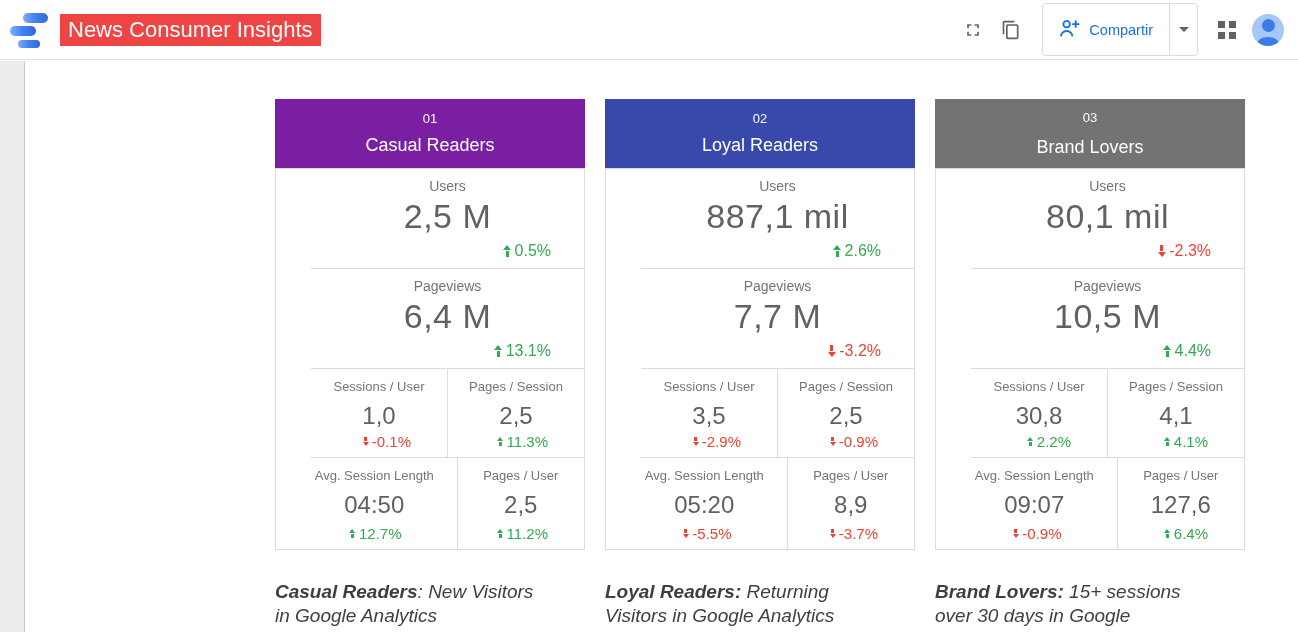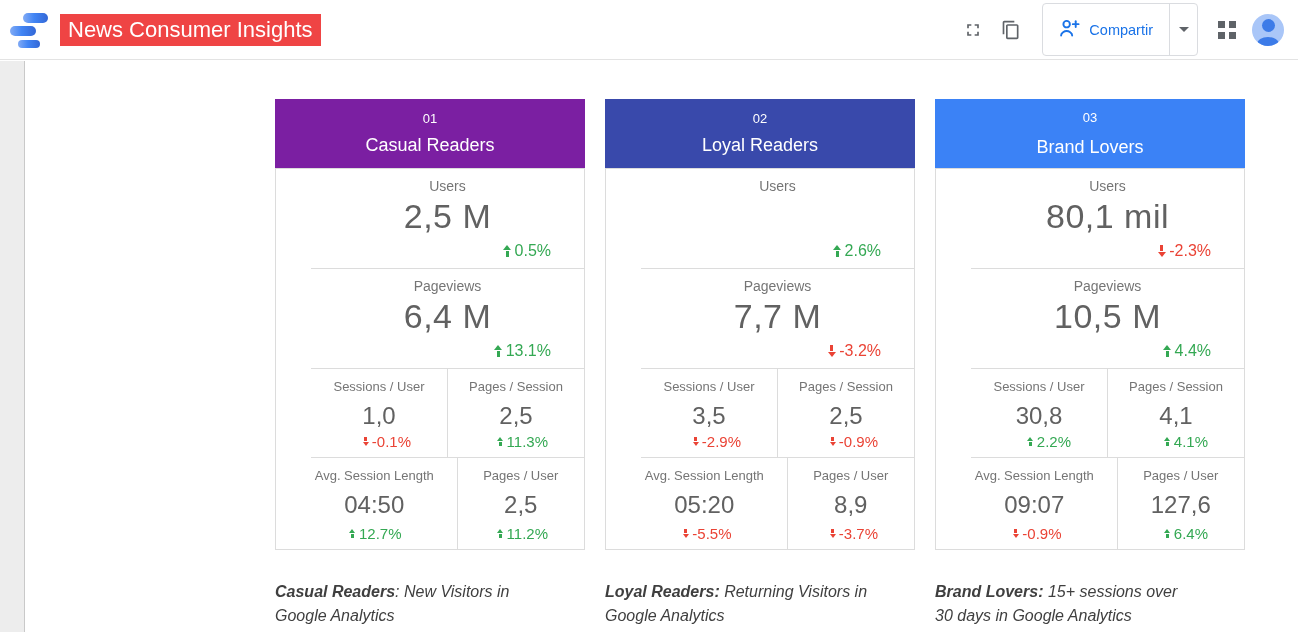--- a/index.html
+++ b/index.html
@@ -97,21 +97,21 @@
     border-left:4.5px solid transparent; border-right:4.5px solid transparent; border-bottom:5px solid currentColor; }
   .arrow-lg::after { content:""; position:absolute; left:3px; top:6px; width:3px; height:6px; background:currentColor; }
   .arrow-sm { width:7px; height:9px; }
   .arrow-sm::before { content:""; position:absolute; left:0; top:0;
     border-left:3.5px solid transparent; border-right:3.5px solid transparent; border-bottom:4px solid currentColor; }
   .arrow-sm::after { content:""; position:absolute; left:2px; top:4.5px; width:3px; height:4.5px; background:currentColor; }
 
   
   .caption {
     position:absolute; top:580px; width:264px;
-    font-style:italic; font-size:16px; line-height:24px; color:#3f3f3f;
+    font-style:italic; font-size:19px; line-height:24px; color:#3f3f3f;
   }
   .caption b { font-weight:700; }
 </style>
 </head>
 <body>
 
 <header class="topbar">
   <div class="logo">
     <span class="bar b1"></span>
     <span class="bar b2"></span>
@@ -228,20 +228,21 @@
 <div class="caption pos-1"><b>Casual Readers</b><span>: New Visitors in Google Analytics</span></div>
 
 <section class="card pos-2">
   <div class="card-header" style="background-color: rgb(57, 73, 171);">
     <div class="card-number">02</div>
     <div class="card-name">Loyal Readers</div>
   </div>
   <div class="card-body">
     <div class="cell-big cell-users">
       <div class="label">Users</div>
+      <div class="value">887,1 mil</div>
       <div class="delta trend-up">
         <span class="arrow arrow-lg"></span>
         <span>2.6%</span>
       </div>
     </div>
     <div class="cell-big cell-pageviews">
       <div class="label">Pageviews</div>
       <div class="value">7,7 M</div>
       <div class="delta trend-down">
         <span class="arrow arrow-lg"></span>
@@ -282,21 +283,21 @@
           <span class="arrow arrow-sm"></span>
           <span>-3.7%</span>
         </div>
       </div>
     </div>
   </div>
 </section>
 <div class="caption pos-2"><b>Loyal Readers:</b><span> Returning Visitors in Google Analytics</span></div>
 
 <section class="card pos-3">
-  <div class="card-header" style="background-color: #3b82f6; gap: 12px;">
+  <div class="card-header" style="background-color: #737373; gap: 12px;">
     <div class="card-number">03</div>
     <div class="card-name">Brand Lovers</div>
   </div>
   <div class="card-body">
     <div class="cell-big cell-users">
       <div class="label">Users</div>
       <div class="value">80,1 mil</div>
       <div class="delta trend-down">
         <span class="arrow arrow-lg"></span>
         <span>-2.3%</span>

